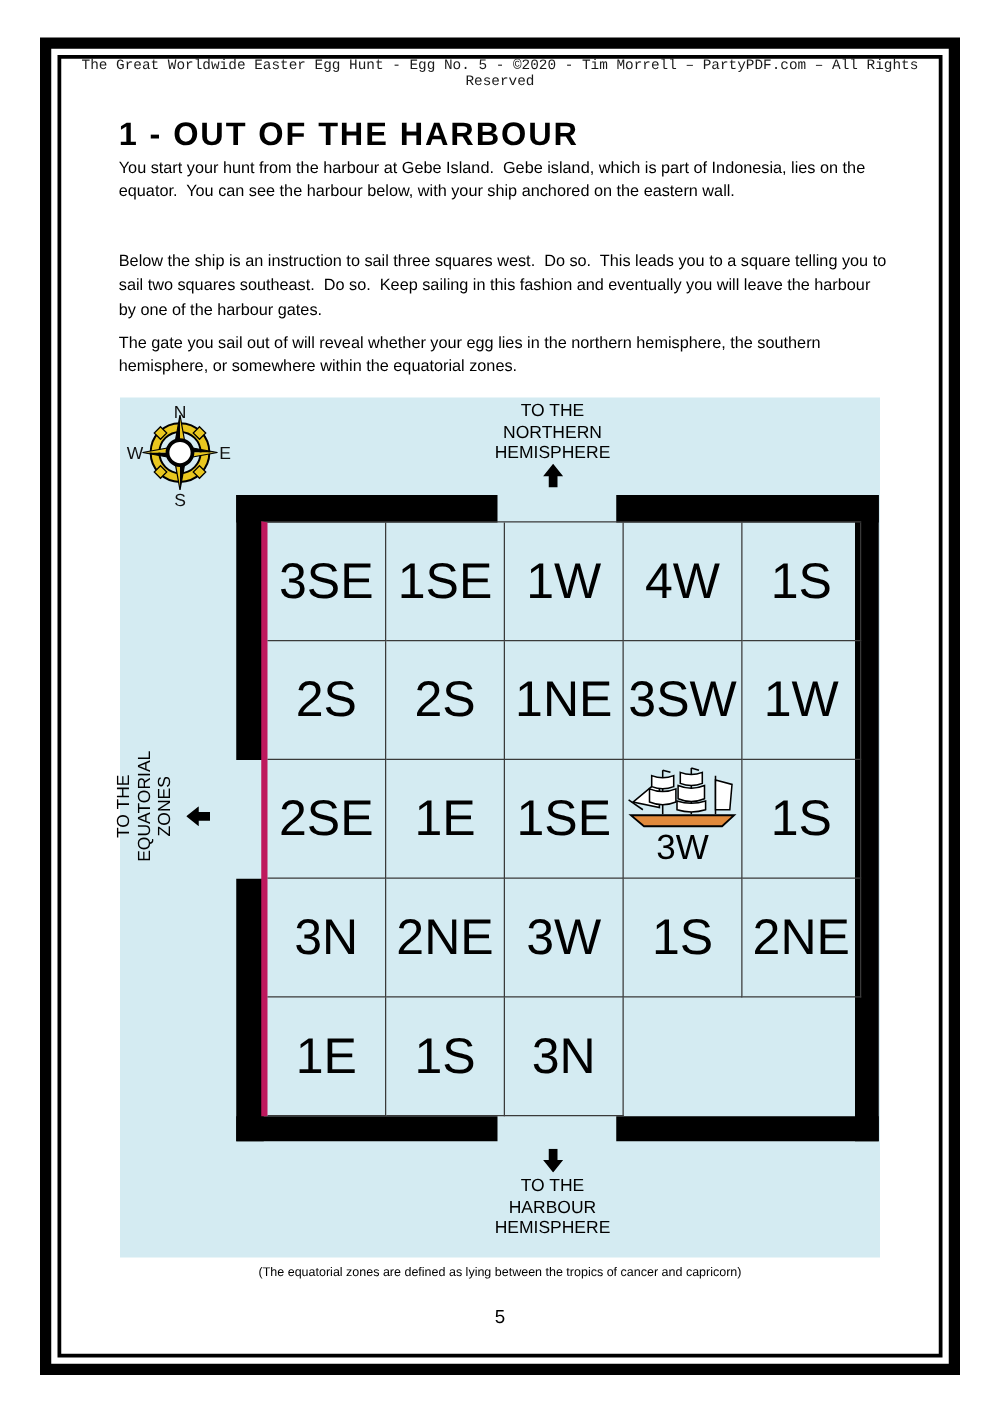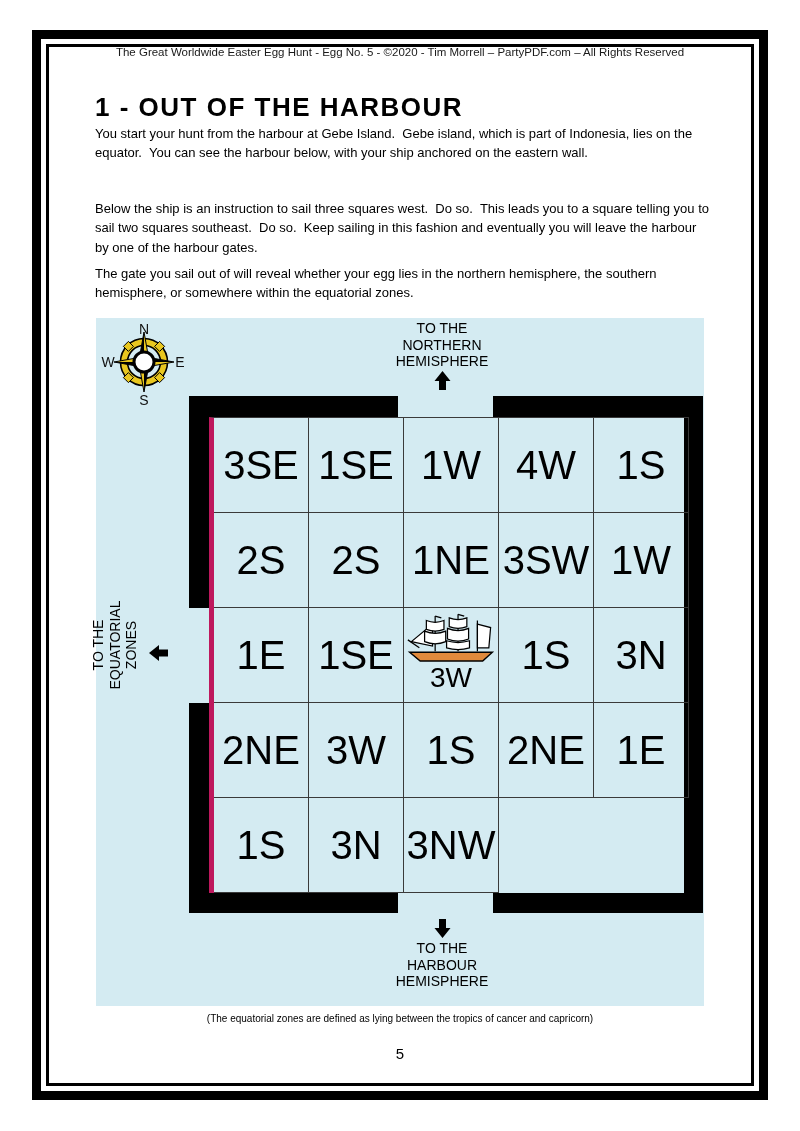--- a/index.html
+++ b/index.html
@@ -6,21 +6,21 @@
   body{
     width:800px;height:1131px;position:relative;background:#ffffff;
     font-family:"Liberation Sans", sans-serif;color:#000;overflow:hidden;
   }
   
   .frame-outer{position:absolute;left:32px;top:30px;width:736px;height:1070px;
     border:9px solid #000;box-sizing:border-box;}
   .frame-inner{position:absolute;left:5px;top:5px;right:5px;bottom:5px;border:3px solid #000;}
 
   .doc-header{position:absolute;top:46px;left:60px;right:60px;text-align:center;
-    font-size:11.5px;color:#1a1a1a;}
+    font-size:11.5px;color:#1a1a1a;font-family:Liberation Mono, monospace;}
   .page-title{position:absolute;left:95px;top:92px;font-size:26px;font-weight:bold;
     letter-spacing:1.5px;}
   .para{position:absolute;left:95px;width:618px;font-size:13px;line-height:19.3px;
     white-space:pre-wrap;}
   #p1{top:124px;} #p2{top:199px;} #p3{top:264px;}
 
   .map{position:absolute;left:96px;top:318px;width:608px;height:688px;
     background:var(--water,#d4ebf2);}
 
   .wall{position:absolute;background:var(--wall,#000);}
@@ -144,20 +144,21 @@
     <div class="cell">3SE</div>
     <div class="cell">1SE</div>
     <div class="cell">1W</div>
     <div class="cell">4W</div>
     <div class="cell">1S</div>
     <div class="cell">2S</div>
     <div class="cell">2S</div>
     <div class="cell">1NE</div>
     <div class="cell">3SW</div>
     <div class="cell">1W</div>
+    <div class="cell">2SE</div>
     <div class="cell">1E</div>
     <div class="cell">1SE</div>
     <div class="cell cell-ship">
       <svg id="ship-svg" width="88" height="54" viewBox="0 0 100 60">
         <g stroke="#000" stroke-width="1.4" fill="none">
           <line x1="32" y1="44" x2="32" y2="4"></line>
           <line x1="58" y1="44" x2="58" y2="2"></line>
           <line x1="80" y1="44" x2="80" y2="9"></line>
           <line x1="14" y1="40" x2="1" y2="31"></line>
           <line x1="32" y1="4" x2="39" y2="6"></line>
@@ -178,18 +179,17 @@
     </div>
     <div class="cell">1S</div>
     <div class="cell">3N</div>
     <div class="cell">2NE</div>
     <div class="cell">3W</div>
     <div class="cell">1S</div>
     <div class="cell">2NE</div>
     <div class="cell">1E</div>
     <div class="cell">1S</div>
     <div class="cell">3N</div>
-    <div class="cell">3NW</div>
   </div>
 </div>
 
 <div class="caption">(The equatorial zones are defined as lying between the tropics of cancer and capricorn)</div>
 <div class="page-num">5</div>
 
 </body></html>

